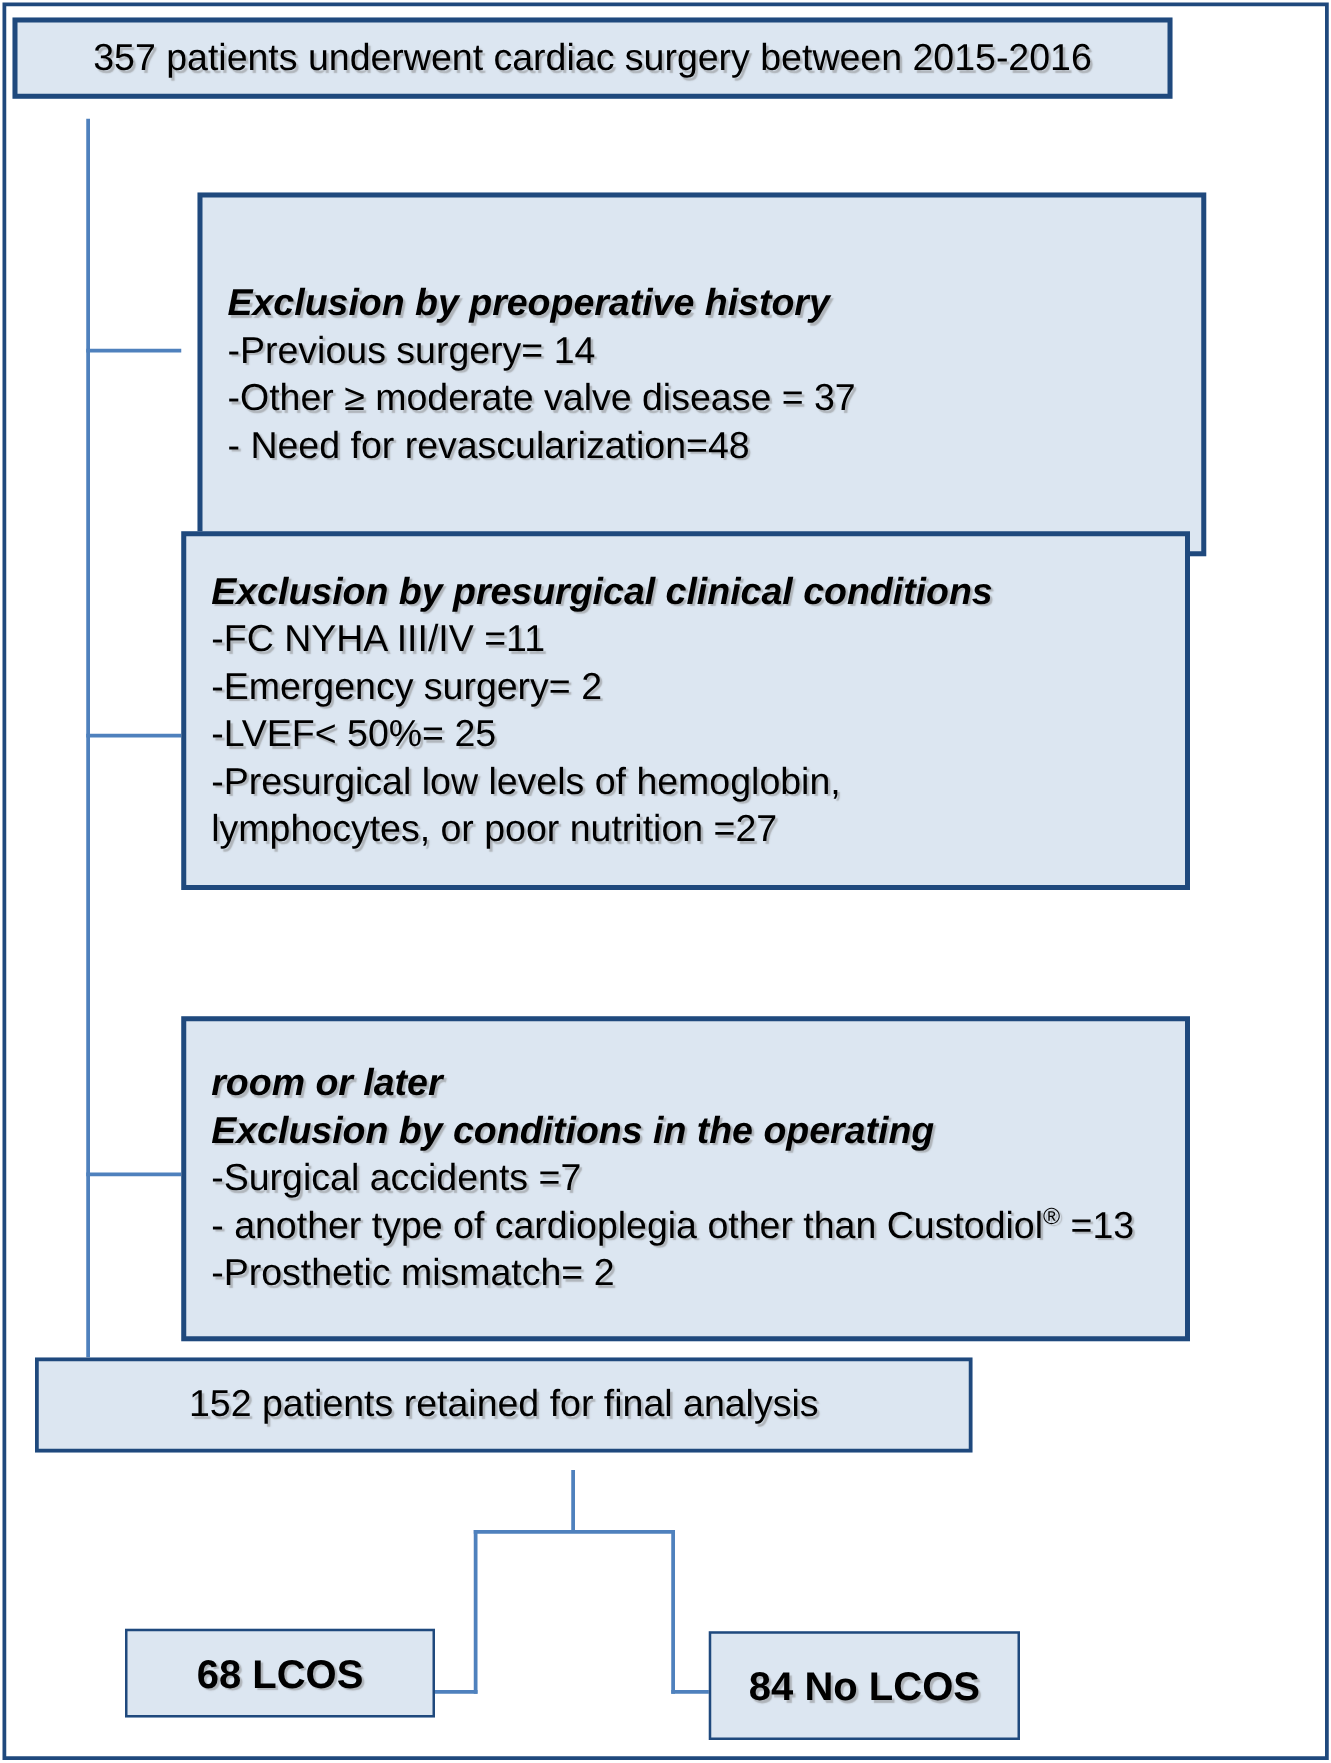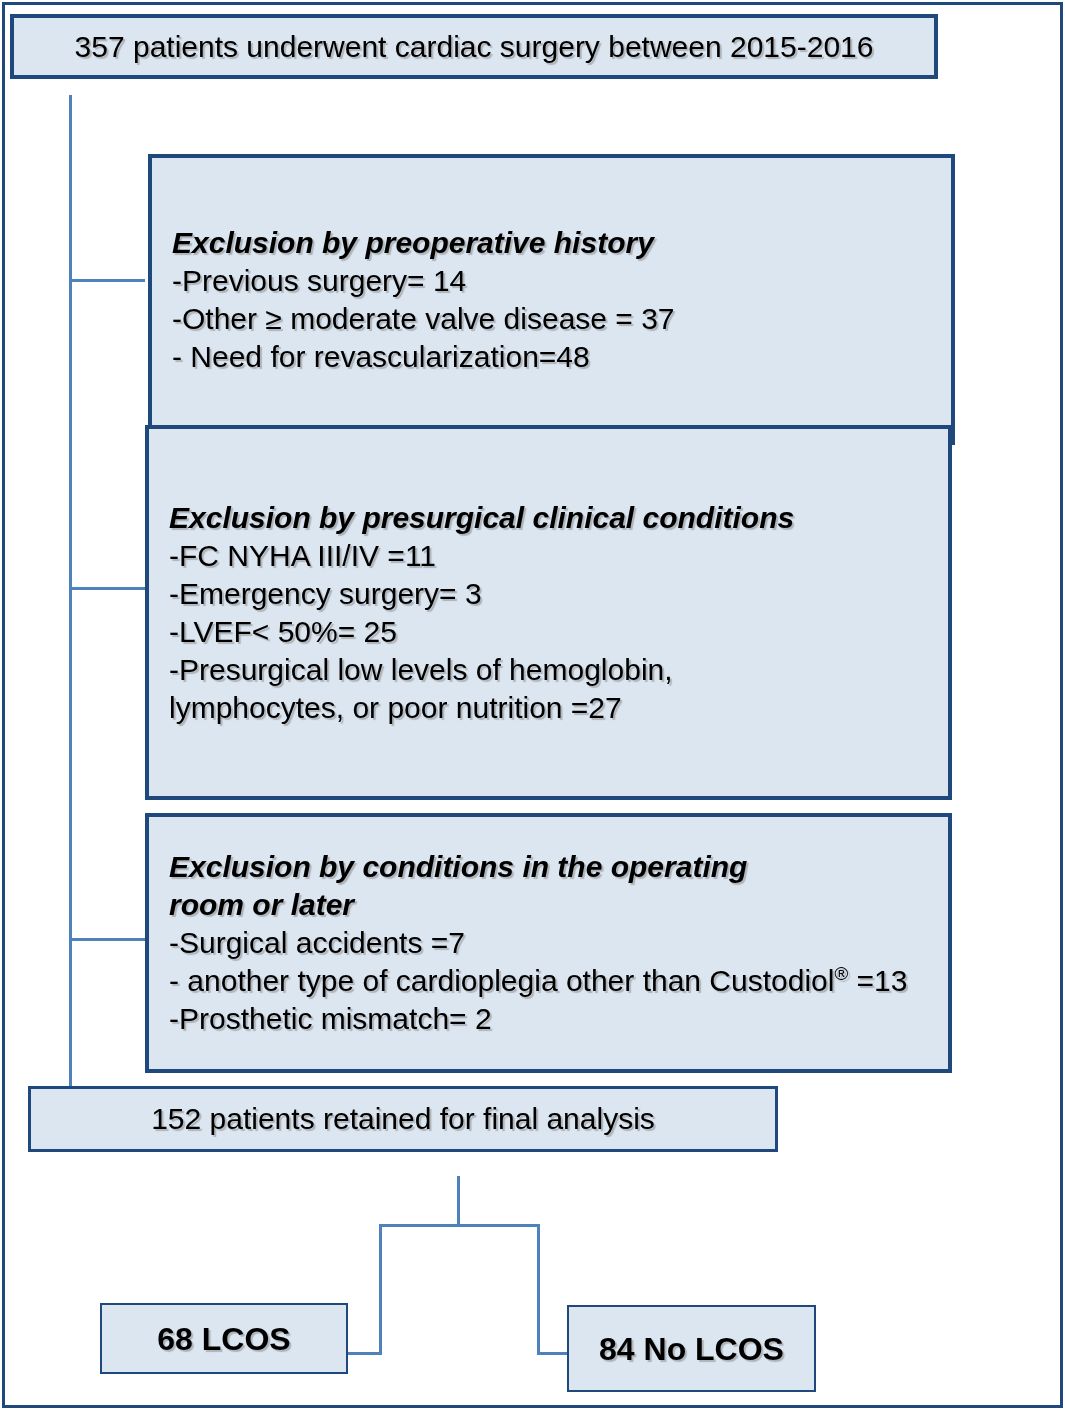--- a/index.html
+++ b/index.html
@@ -39,24 +39,24 @@
     line-height: 38px;
     font-weight: bold;
     font-style: italic;
     text-shadow: 2px 2px 1px rgba(130,130,130,0.5);
   }
   .excl { padding-left: 20px; padding-right: 10px; }
   sup { font-size: 0.62em; line-height: 0; }
 
   
   #start-box    { left: 10px;  top: 14px;   width: 928px; height: 65px; }
-  #excl-box-1   { left: 148px; top: 154px;  width: 807px; height: 291px; }
-  #excl-box-2   { left: 145px; top: 425px;  width: 807px; height: 375px; }
+  #excl-box-1   { left: 158px; top: 154px;  width: 807px; height: 291px; }
+  #excl-box-2   { left: 145px; top: 425px;  width: 807px; height: 287px; }
   #excl-box-3   { left: 145px; top: 813px;  width: 807px; height: 260px; }
-  #retained-box { left: 28px;  top: 1086px; width: 750px; height: 66px; border-width: 3px; }
+  #retained-box { left: 28px;  top: 1086px; width: 750px; height: 76px; border-width: 3px; }
   #lcos-box     { left: 100px; top: 1303px; width: 248px; height: 71px; border-width: 2px; font-weight: bold; }
   #nolcos-box   { left: 567px; top: 1305px; width: 249px; height: 87px; border-width: 2px; font-weight: bold; }
   #lcos-box .txt, #nolcos-box .txt { font-size: 32px; font-weight: bold; }
 
   
   .hline, .vline { position: absolute; background: #4f81bd; }
   .hline { height: 3px; }
   .vline { width: 3px; }
   #spine      { left: 69px;  top: 95px;   height: 991px; }
   #stub-1     { left: 69px;  top: 279px;  width: 76px; }
@@ -88,29 +88,29 @@
   <div class="fbox excl" id="excl-box-1">
     <div class="title-line">Exclusion by preoperative history</div>
     <div class="txt">-Previous surgery= 14</div>
     <div class="txt">-Other ≥ moderate valve disease = 37</div>
     <div class="txt">- Need for revascularization=48</div>
   </div>
 
   <div class="fbox excl" id="excl-box-2">
     <div class="title-line">Exclusion by presurgical clinical conditions</div>
     <div class="txt">-FC NYHA III/IV =11</div>
-    <div class="txt">-Emergency surgery= 3</div>
+    <div class="txt">-Emergency surgery= 2</div>
     <div class="txt">-LVEF&lt; 50%= 25</div>
     <div class="txt">-Presurgical low levels of hemoglobin,</div>
     <div class="txt">lymphocytes, or poor nutrition =27</div>
   </div>
 
   <div class="fbox excl" id="excl-box-3">
+    <div class="title-line">room or later</div>
     <div class="title-line">Exclusion by conditions in the operating</div>
-    <div class="title-line">room or later</div>
     <div class="txt">-Surgical accidents =7</div>
     <div class="txt"><span>- another type of cardioplegia other than Custodiol</span><sup>®</sup><span> =13</span></div>
     <div class="txt">-Prosthetic mismatch= 2</div>
   </div>
 
   <div class="fbox centered" id="retained-box">
     <div class="txt">152 patients retained for final analysis</div>
   </div>
 
   <div class="vline" id="drop"></div>

